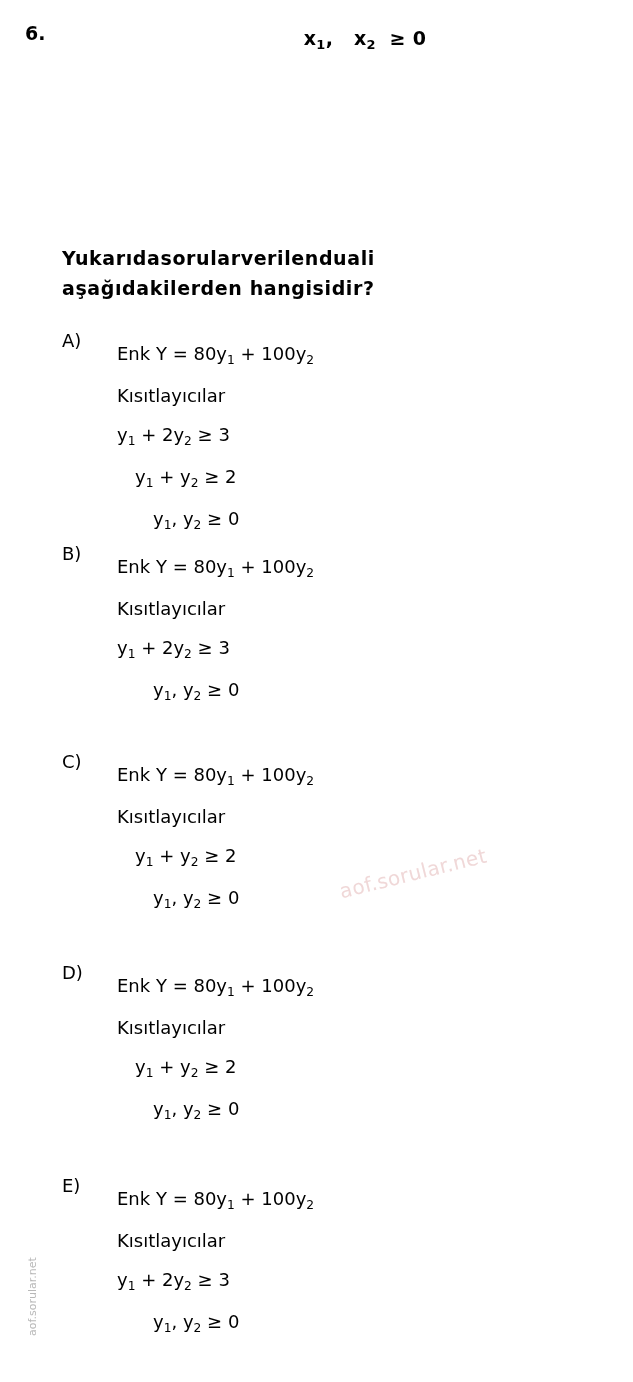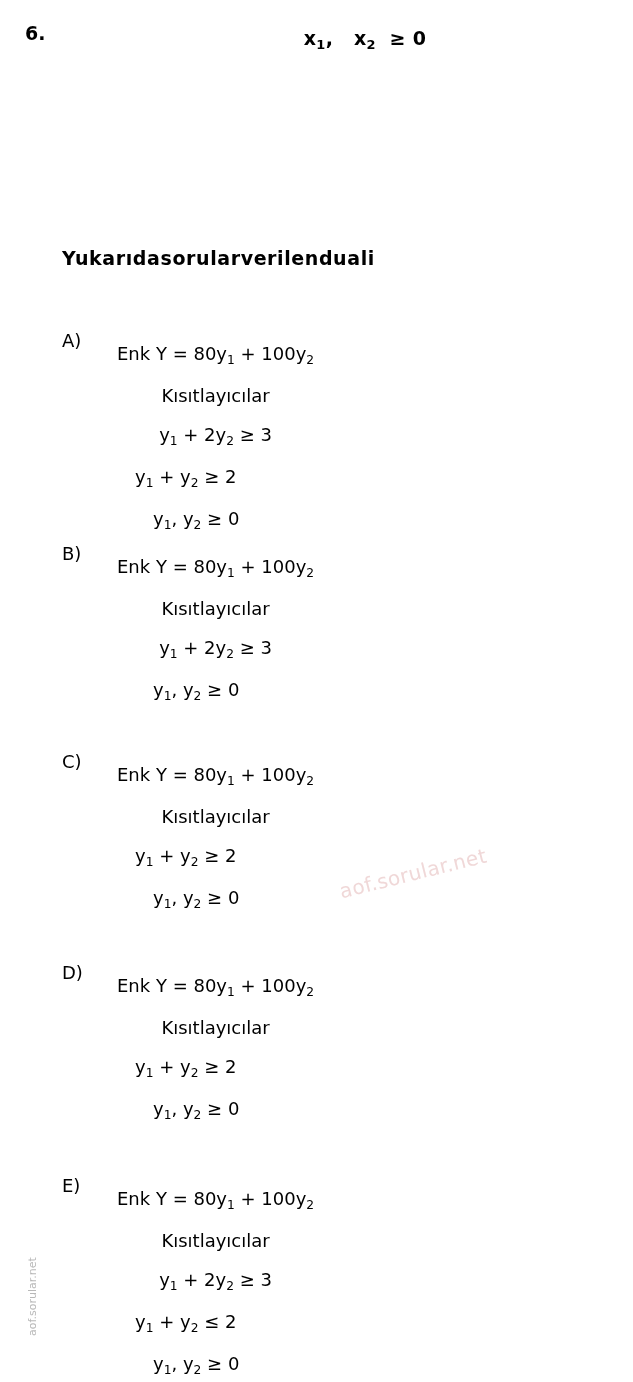--- a/index.html
+++ b/index.html
@@ -86,21 +86,21 @@
   .opt-body {
     position: absolute;
     left: 55px;
     top: 4px;
     font-size: 18px;
     line-height: 39px;
     font-weight: normal;
     white-space: nowrap;
   }
   .opt-body .l { display: block; }
-  .i1 { padding-left: 0px; text-align: center; }
+  .i1 { padding-left: 0px; }
   .i2 { padding-left: 18px; }
   .i3 { padding-left: 36px; }
 
   
   .wm-diag {
     position: absolute;
     left: 337px;
     top: 880px;
     font-size: 20px;
     color: #f0d8d8;
@@ -132,20 +132,21 @@
     <div class="line p-center ind2">x<sub>1</sub>, &nbsp; x<sub>2</sub> &nbsp;≥ 0</div>
   </div>
 
   <div class="prompt">
     <div class="row1">
       <span>Yukarıda</span>
       <span>sorular</span>
       <span>verilen</span>
       <span>duali</span>
     </div>
+    <div>aşağıdakilerden hangisidir?</div>
   </div>
 
   <div class="option" style="top:330px;">
     <div class="opt-letter">A)</div>
     <div class="opt-body">
       <span class="l i1">Enk Y = 80y<sub>1</sub> + 100y<sub>2</sub></span>
       <span class="l i1">Kısıtlayıcılar</span>
       <span class="l i1">y<sub>1</sub> + 2y<sub>2</sub> ≥ 3</span>
       <span class="l i2">y<sub>1</sub> + y<sub>2</sub> ≥ 2</span>
       <span class="l i3">y<sub>1</sub>, y<sub>2</sub> ≥ 0</span>
@@ -181,21 +182,20 @@
       <span class="l i3">y<sub>1</sub>, y<sub>2</sub> ≥ 0</span>
     </div>
   </div>
 
   <div class="option" style="top:1175px;">
     <div class="opt-letter">E)</div>
     <div class="opt-body">
       <span class="l i1">Enk Y = 80y<sub>1</sub> + 100y<sub>2</sub></span>
       <span class="l i1">Kısıtlayıcılar</span>
       <span class="l i1">y<sub>1</sub> + 2y<sub>2</sub> ≥ 3</span>
-      <span class="l i2">y<sub>1</sub> + y<sub>2</sub> ≤ 2</span>
       <span class="l i3">y<sub>1</sub>, y<sub>2</sub> ≥ 0</span>
     </div>
   </div>
 
   <div class="wm-diag">aof.sorular.net</div>
   <div class="wm-vert">aof.sorular.net</div>
 
 </div>
 
 </body></html>

